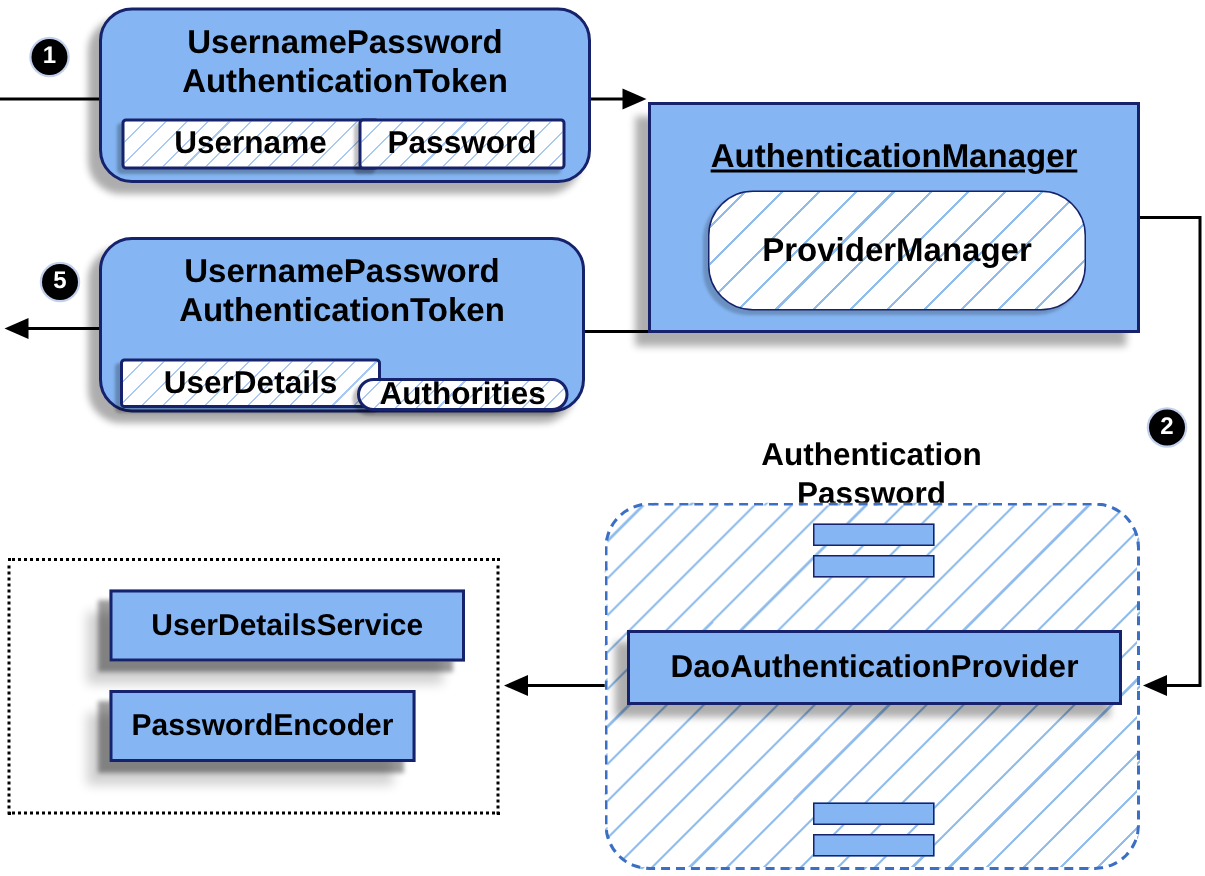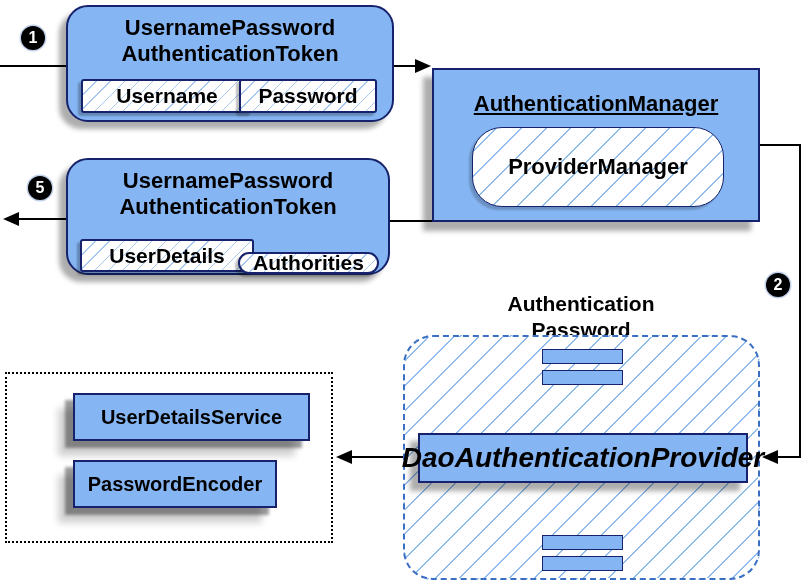--- a/index.html
+++ b/index.html
@@ -139,21 +139,21 @@
   <div class="abs providers-label" style="left:446px; top:264px; width:270px;margin-top:27px;">
     <div>Authentication</div>
     <div>Password</div>
   </div>
 
   <div class="abs dashed-box hatch-big" style="left:403px; top:335px; width:357px; height:245px;"></div>
 
   <div class="bar" style="top:349px;"></div>
   <div class="bar" style="top:370px;"></div>
 
-  <div class="abs bluebox center-flex" style="left:418px; top:433px; width:330px; height:50px; font-size:28px; box-shadow:-8px 8px 5px var(--shadow);font-style:italic;">DaoAuthenticationProvider</div>
+  <div class="abs bluebox center-flex" style="left:418px; top:420px; width:330px; height:50px; font-size:21px; box-shadow:-8px 8px 5px var(--shadow);">DaoAuthenticationProvider</div>
 
   <div class="bar" style="top:535px;"></div>
   <div class="bar" style="top:556px;"></div>
 
   <div class="abs dotted-box" style="left:5px; top:372px; width:328px; height:171px;"></div>
 
   <div class="abs bluebox dbl-shadow center-flex" style="left:73px; top:393px; width:237px; height:48px; font-size:20px;">UserDetailsService</div>
 
   <div class="abs bluebox dbl-shadow center-flex" style="left:73px; top:460px; width:204px; height:48px; font-size:20px;">PasswordEncoder</div>
 

